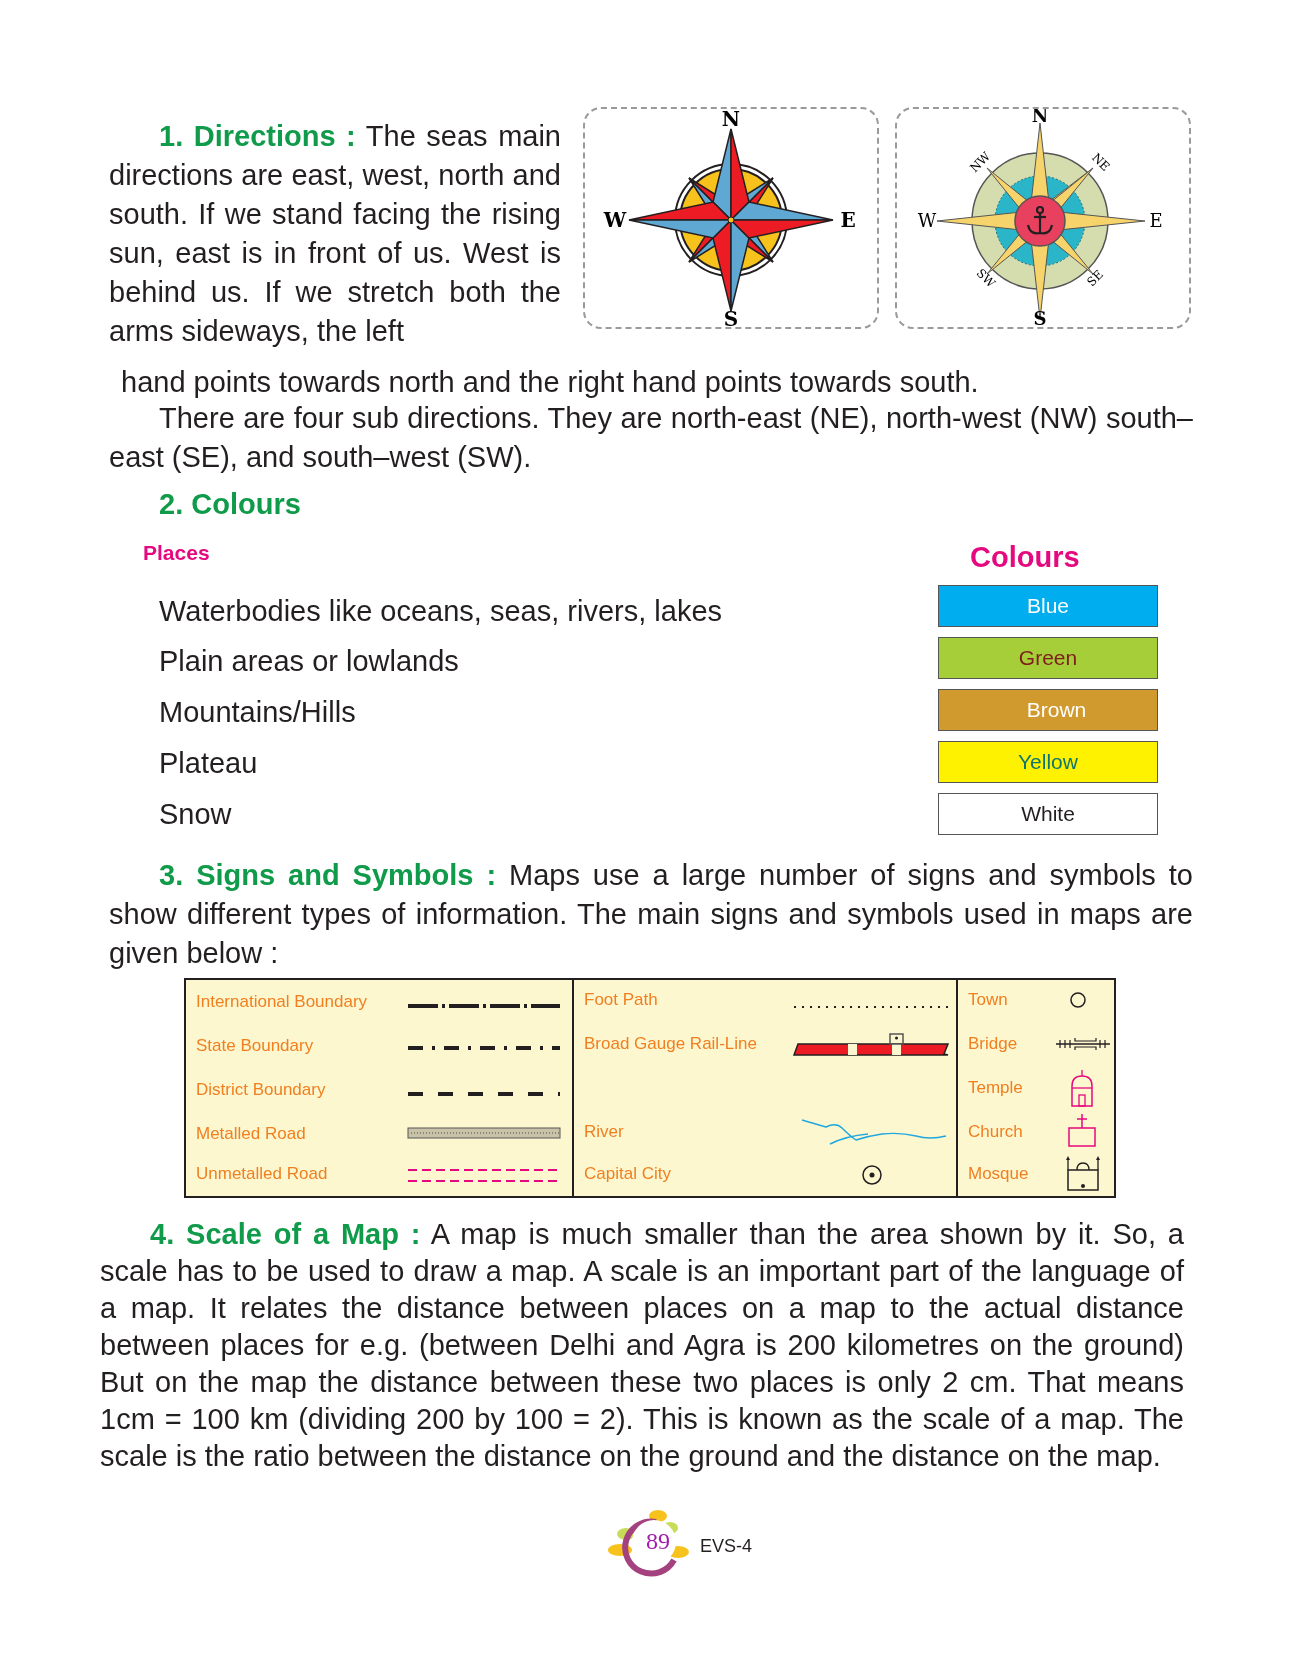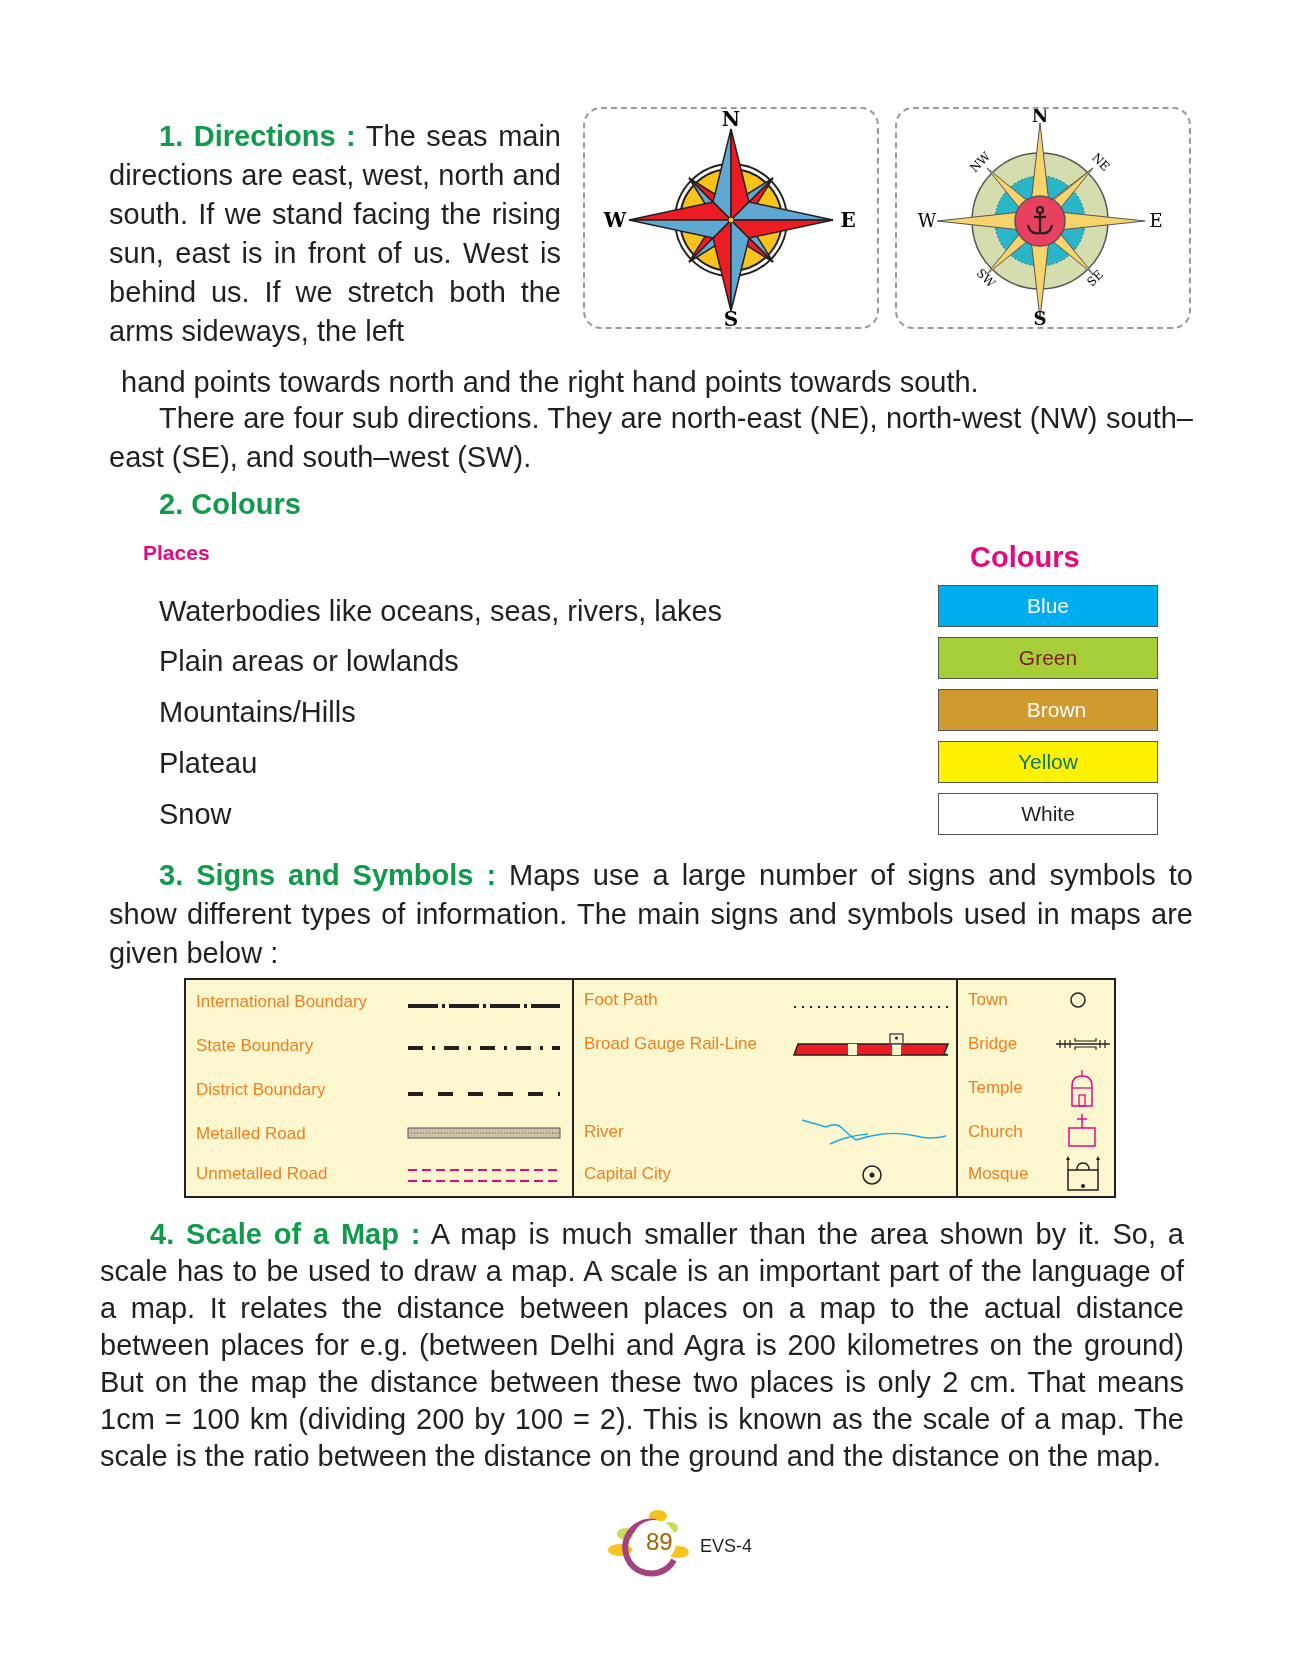--- a/index.html
+++ b/index.html
@@ -45,21 +45,21 @@
   #sym-col-3 { left: 772px; width: 156px; }
   .sym-row { position: absolute; left: 0; right: 0; height: 44px; }
   .sym-label { position: absolute; left: 10px; top: 10px; color: #f07f20; font-size: 17px; }
   .sym-svg { position: absolute; top: 0; }
 
   
   #sec4 { position: absolute; left: 100px; top: 1216px; width: 1084px; margin: 0; line-height: 37px; }
 
   
   #footer { position: absolute; left: 600px; top: 1508px; width: 200px; height: 70px; }
-  #page-number { position: absolute; left: 46px; top: 20px; font-size: 24px; color: #a16207; }
+  #page-number { position: absolute; left: 46px; top: 20px; font-size: 24px; color: #a21caf; font-family: Liberation Serif, serif; }
   #book-code { position: absolute; left: 100px; top: 28px; font-size: 18px; color: #231f20; }
 </style>
 </head>
 <body>
 
 <div id="sec1">
   <div id="sec1-left">
     <p id="sec1-para" class="txt justify indent"><span class="green">1. Directions :</span> <span>The seas main directions are east, west, north and south. If we stand facing the rising sun, east is in front of us. West is behind us. If we stretch both the arms sideways, the left</span></p>
   </div>
   <div style="clear:both"></div>

